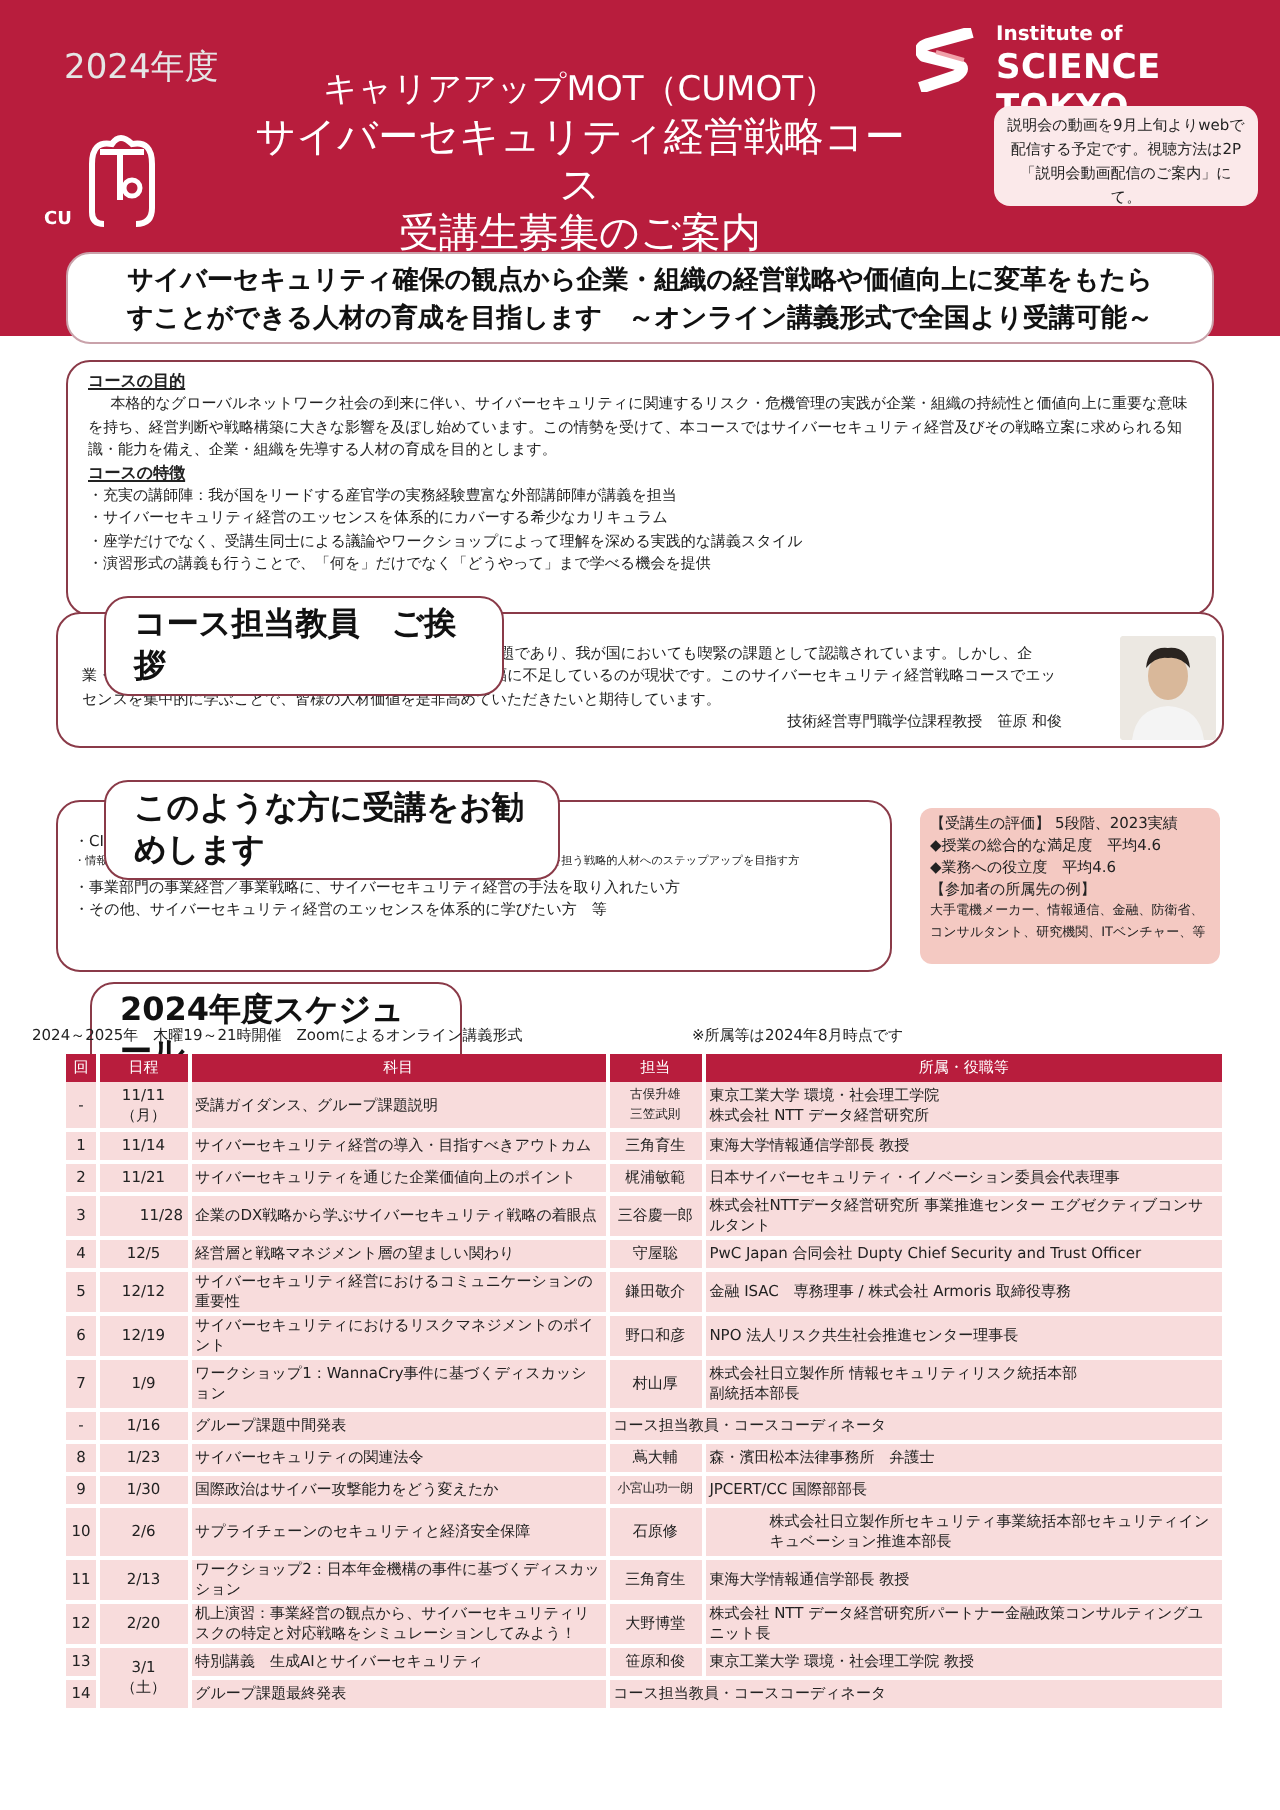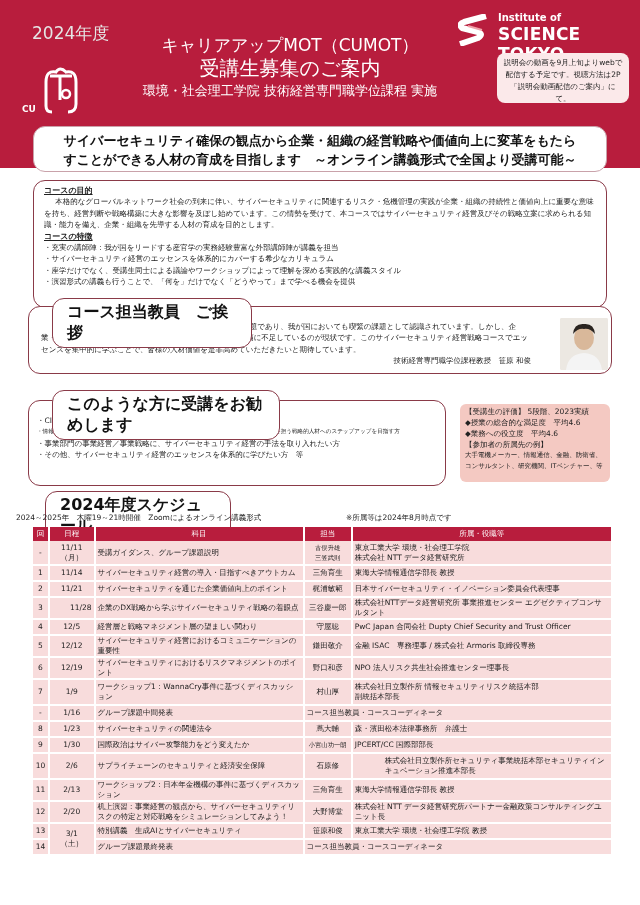--- a/index.html
+++ b/index.html
@@ -95,20 +95,21 @@
   <svg class="cu-logo" viewBox="0 0 66 52">
     <text x="0" y="48" font-size="9" fill="#fff" font-family="DejaVu Sans, sans-serif" font-weight="bold">CU</text>
     <path d="M24 18 Q24 6 34 8 Q38 2 44 8 Q54 6 54 18 L54 40 Q54 48 46 48" stroke="#fff" stroke-width="3" fill="none"></path>
     <path d="M24 18 L24 42 Q24 48 30 48" stroke="#fff" stroke-width="3" fill="none"></path>
     <line x1="28" y1="12" x2="50" y2="12" stroke="#fff" stroke-width="3"></line>
     <line x1="38" y1="12" x2="38" y2="36" stroke="#fff" stroke-width="3"></line>
     <circle cx="44" cy="30" r="4" stroke="#fff" stroke-width="2.5" fill="none"></circle>
   </svg>
   <div class="titles">
     <div class="t1">キャリアアップMOT（CUMOT）</div>
+    <div class="t2">サイバーセキュリティ経営戦略コース</div>
     <div class="t3">受講生募集のご案内</div>
     <div class="t4">環境・社会理工学院 技術経営専門職学位課程 実施</div>
   </div>
   <div class="ist-logo">
     <svg class="mark" viewBox="0 0 30 32">
       <path d="M28 2 L6 8 Q0 10 4 14 L20 18 Q26 20 20 24 L2 30" stroke="#fff" stroke-width="6" fill="none" stroke-linejoin="round"></path>
       <path d="M10 12 L24 16" stroke="#f0a0a8" stroke-width="2"></path>
     </svg>
     <div class="small">Institute of</div>
     <div class="big">SCIENCE TOKYO</div>

